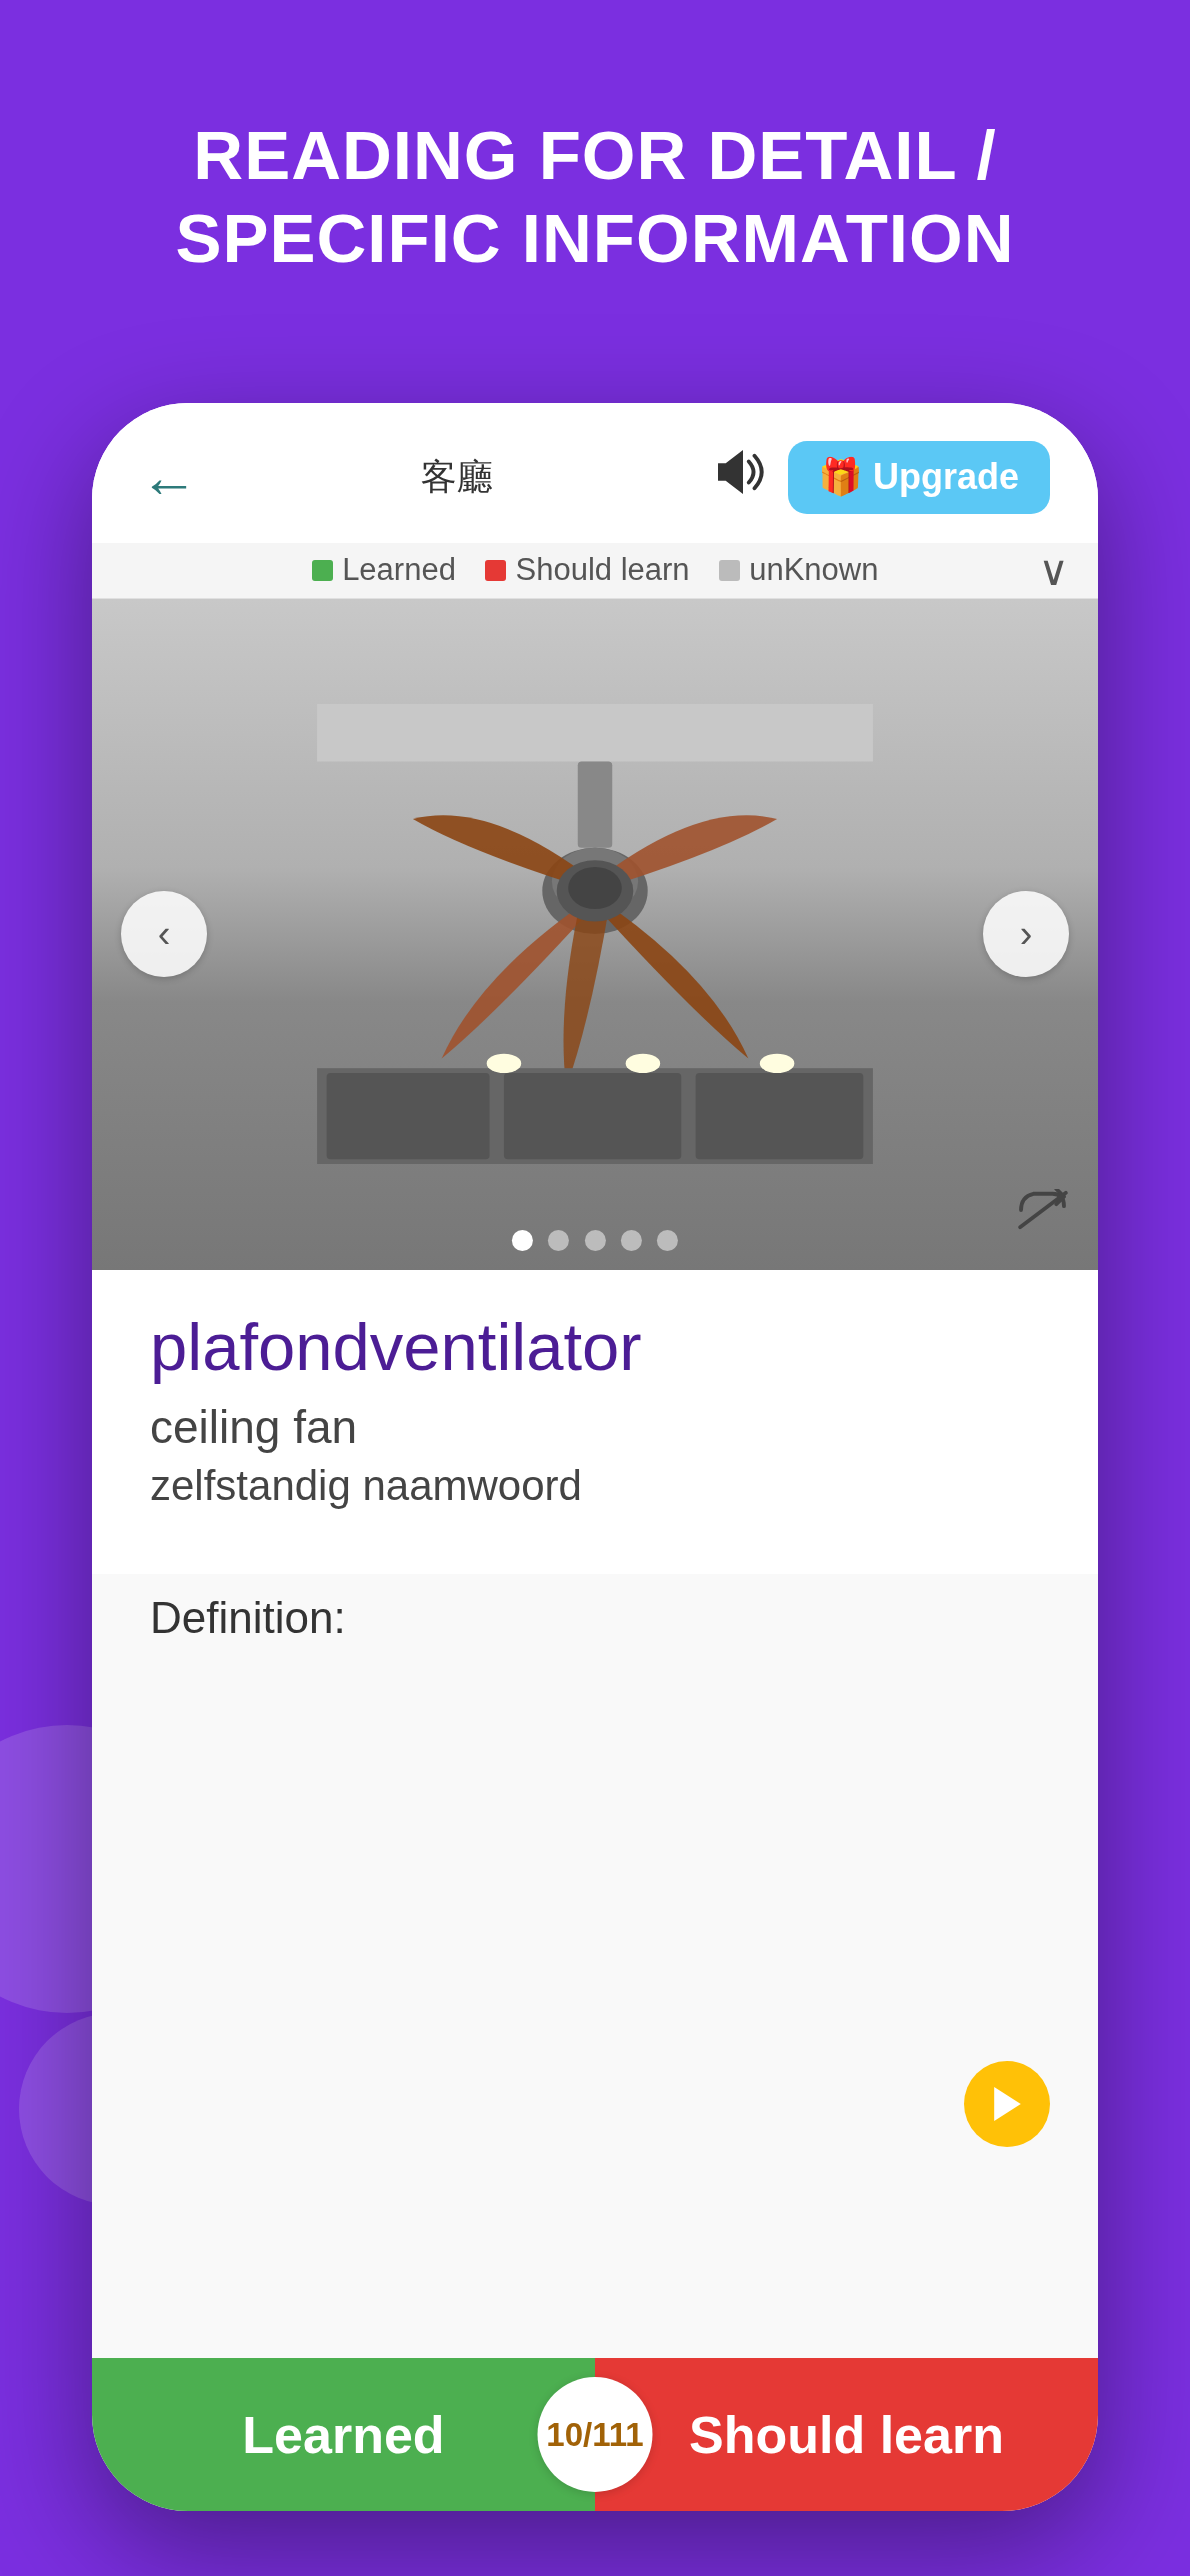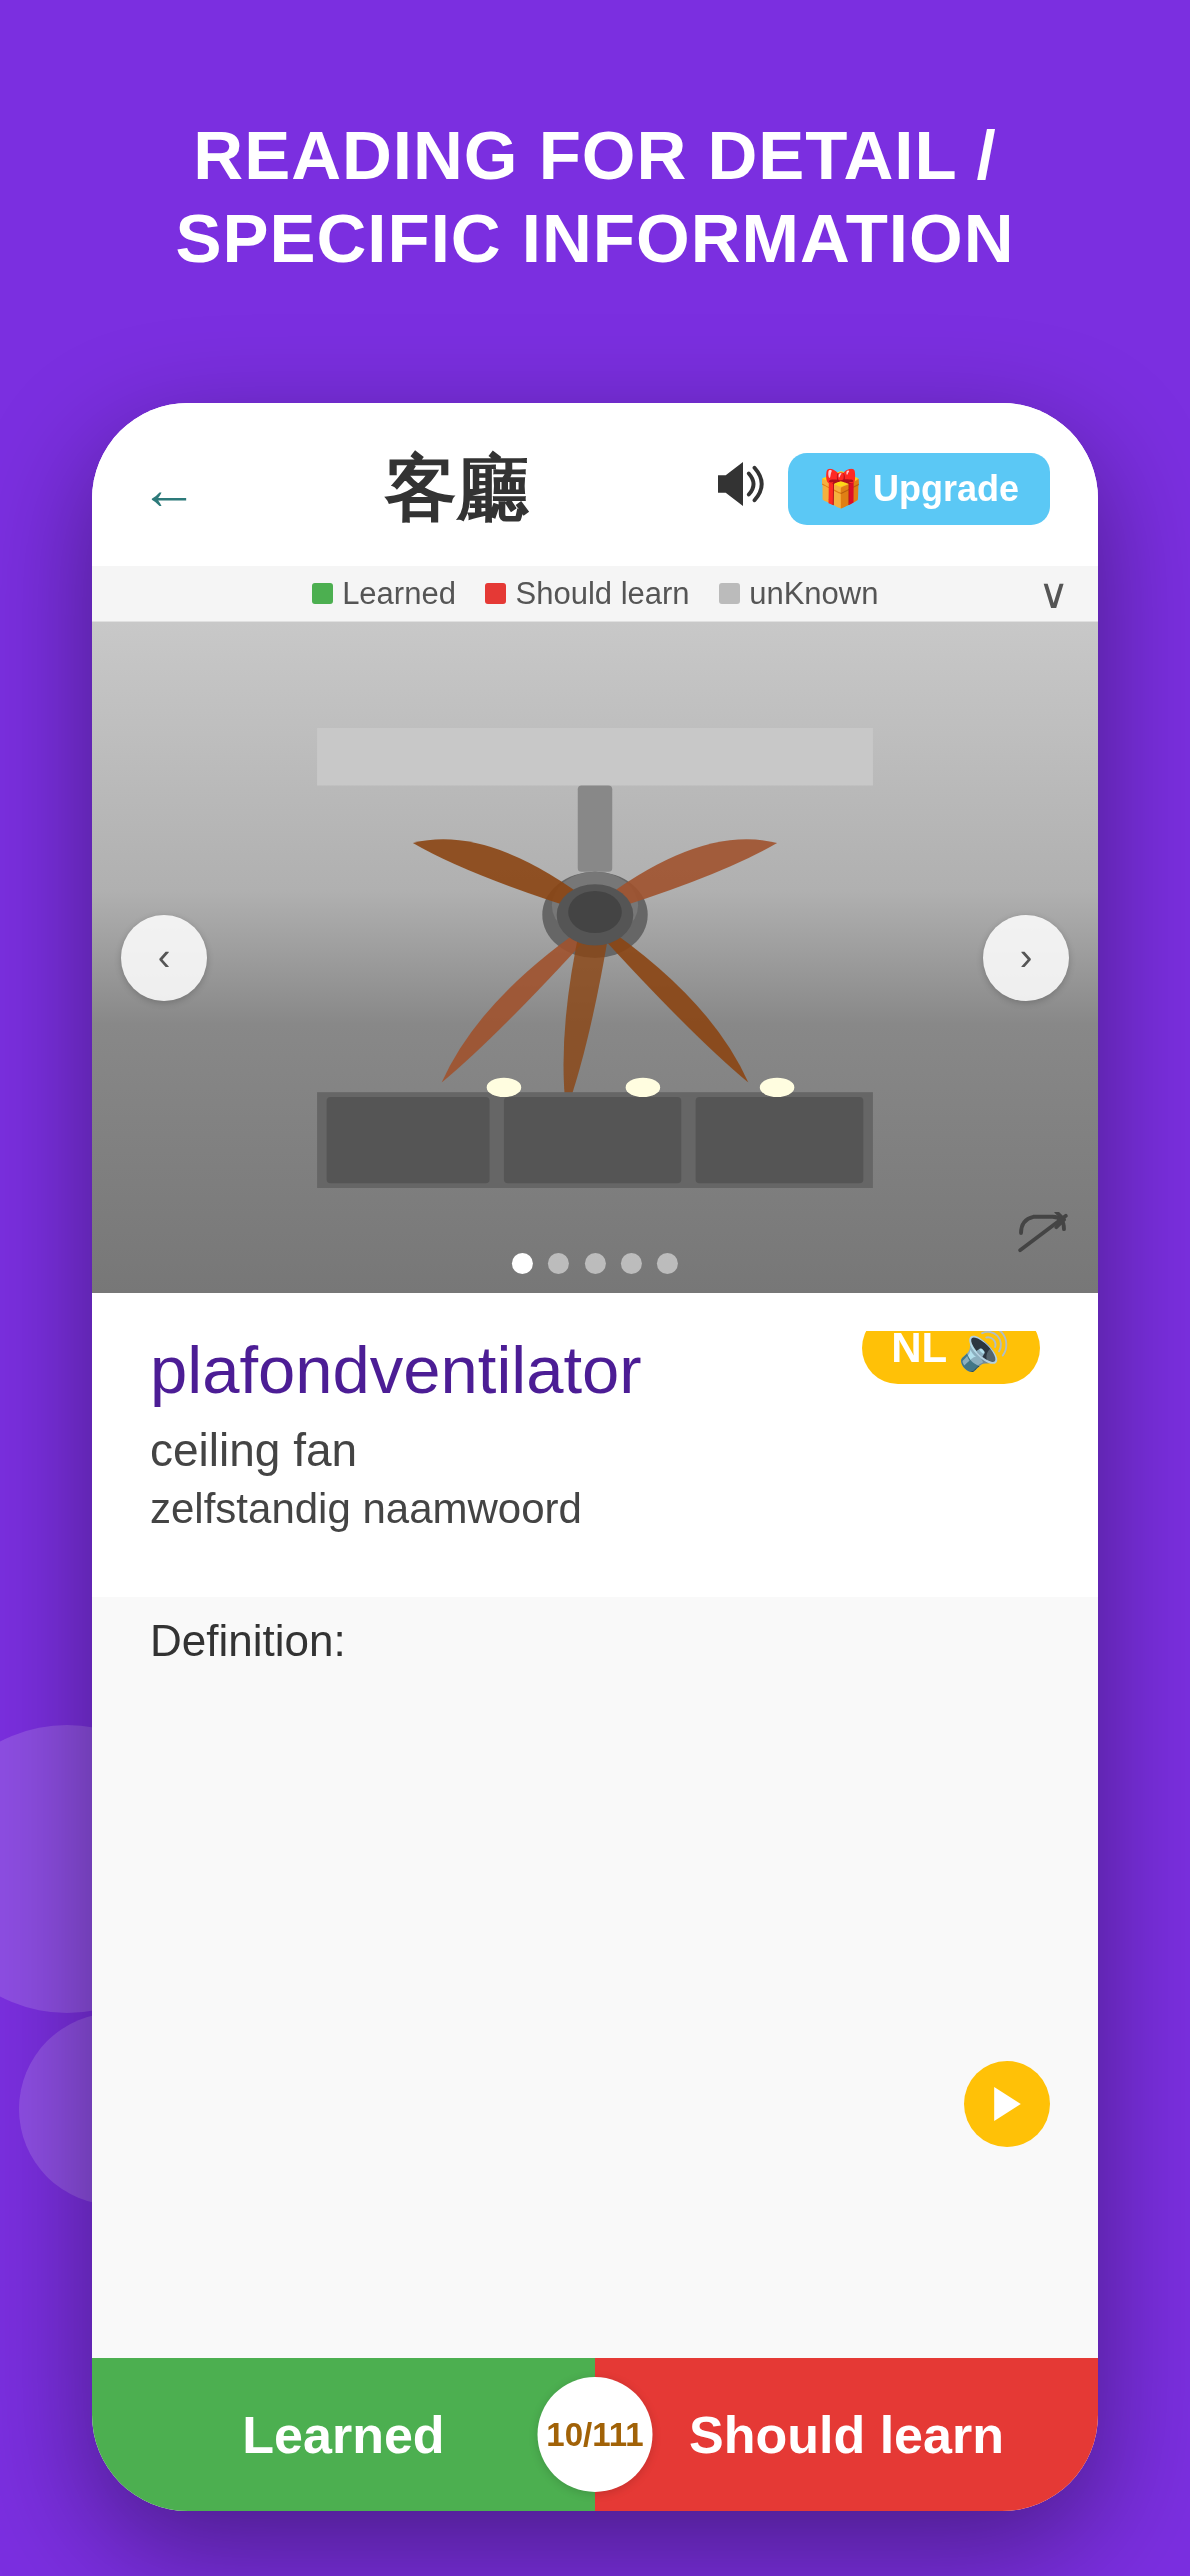--- a/index.html
+++ b/index.html
@@ -61,23 +61,23 @@
 
     .back-btn {
       font-size: 58px;
       color: #2d7a7a;
       font-weight: 300;
       cursor: pointer;
       line-height: 1;
     }
 
     .header-title {
-      font-size: 72px;
+      font-size: 36px;
       color: #333;
-      font-weight: 700;
+      font-weight: 400;
     }
 
     .header-right {
       display: flex;
       align-items: center;
       gap: 19px;
     }
 
     .audio-icon {
       font-size: 48px;
@@ -434,24 +434,20 @@
         <svg width="53" height="42" viewBox="0 0 55 44" fill="none">
           <path d="M5 22 Q5 8 18 5 H38 Q50 5 50 18" stroke="#444" stroke-width="4" fill="none" stroke-linecap="round"></path>
           <path d="M42 0 L50 8 L42 16" stroke="#444" stroke-width="4" fill="none" stroke-linecap="round" stroke-linejoin="round"></path>
           <line x1="4" y1="40" x2="52" y2="4" stroke="#444" stroke-width="4" stroke-linecap="round"></line>
         </svg>
       </div>
     </div>
 
     <div class="word-section">
       <div style="overflow:hidden;">
-        <div class="nl-badge">
-          <span>NL</span>
-          <span>🔊</span>
-        </div>
         <div class="word-main">plafondventilator</div>
         <div class="word-translation">ceiling fan</div>
         <div class="word-pos">zelfstandig naamwoord</div>
       </div>
     </div>
 
     <div class="definition-section" style="position:relative;">
       <div class="definition-label">Definition:</div>
 
       <div class="play-btn">

